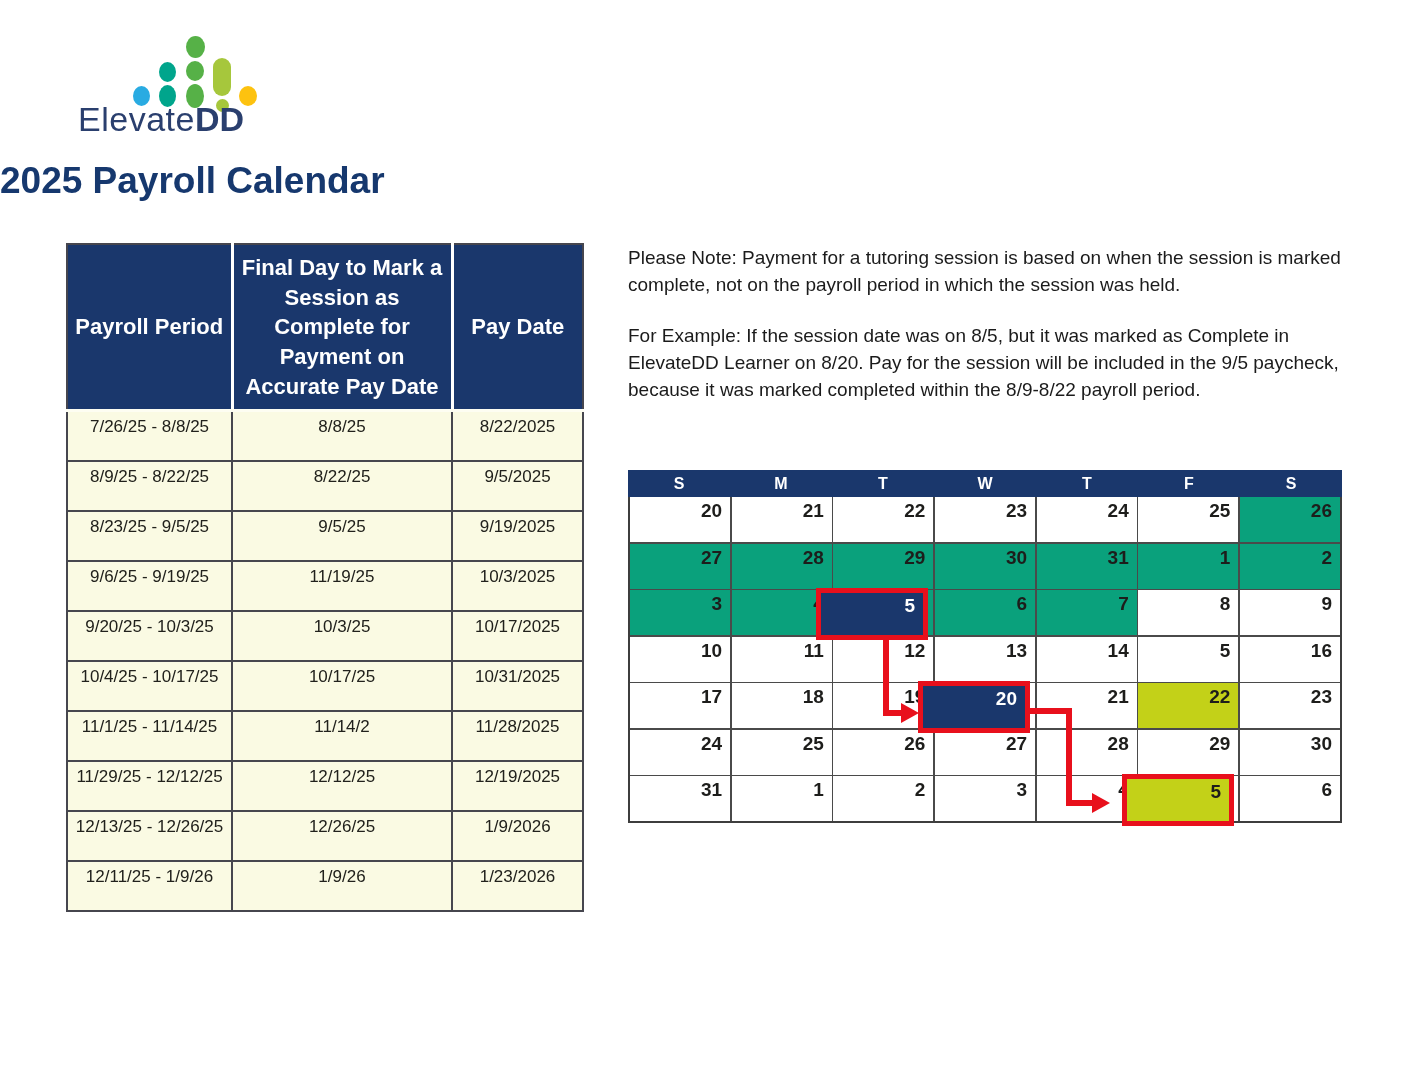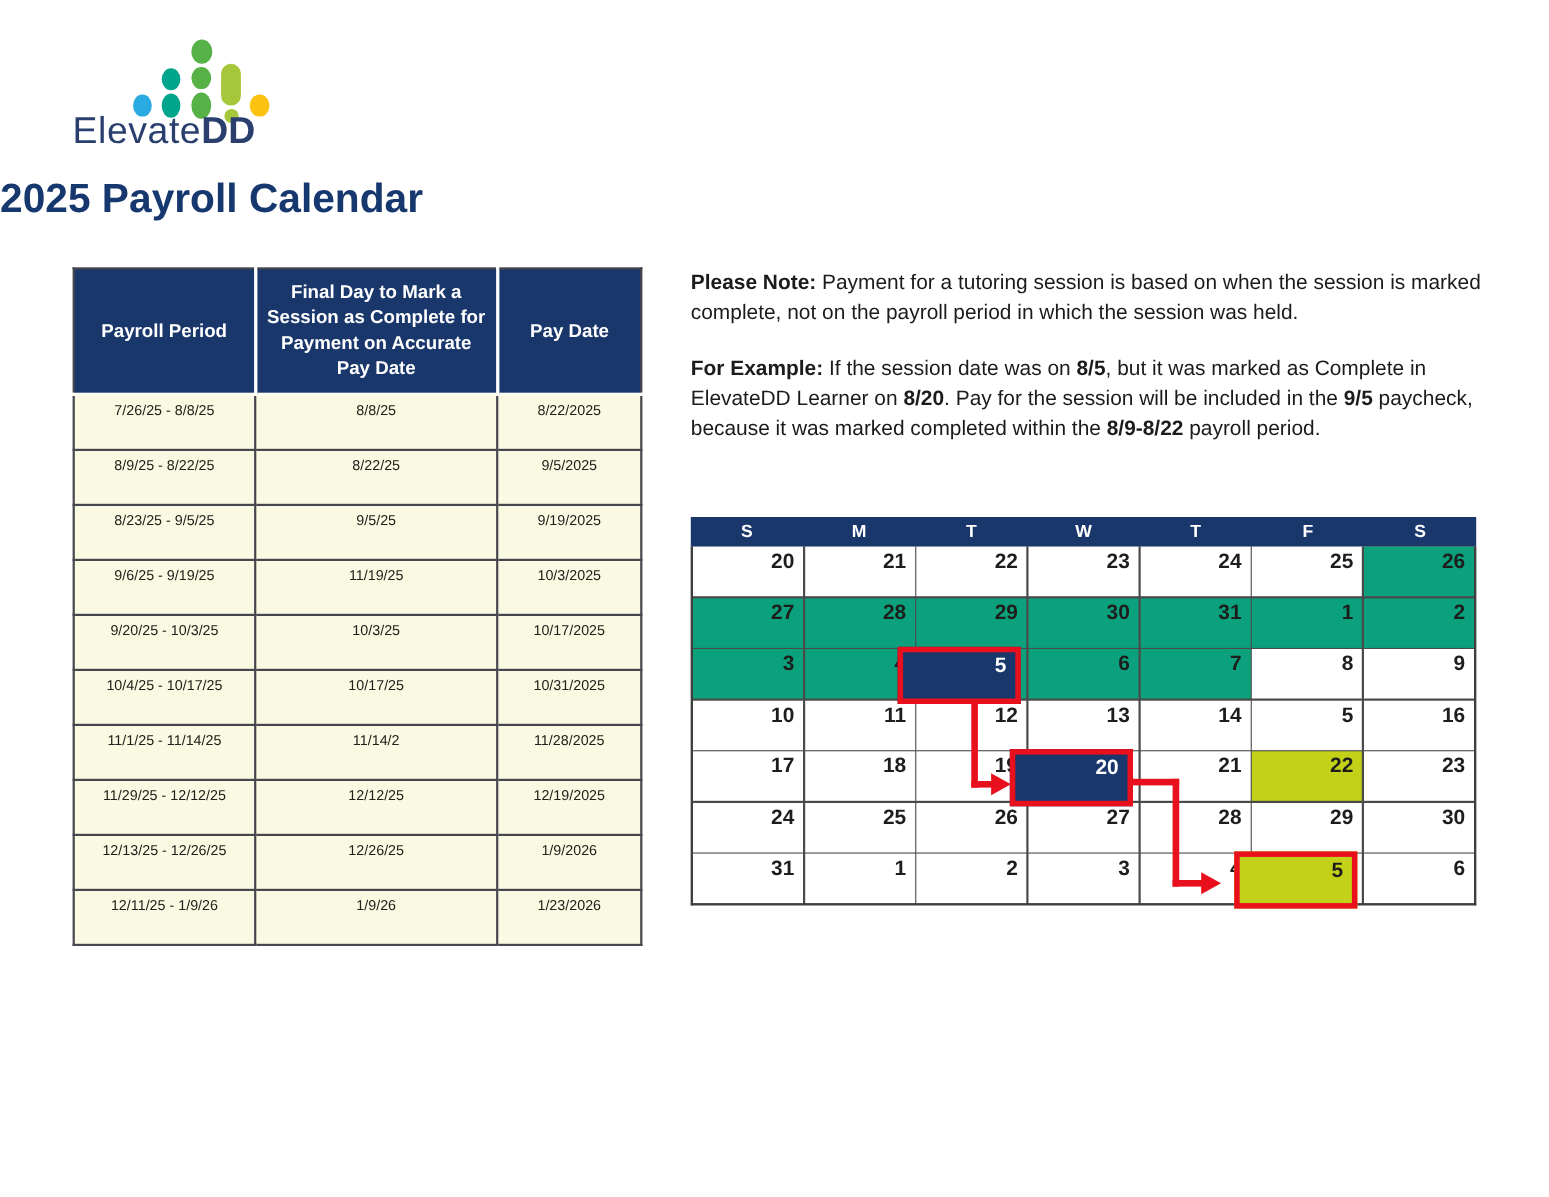--- a/index.html
+++ b/index.html
@@ -1,43 +1,43 @@
 <!DOCTYPE html>
 <html style="--navy: #1a376c; --teal: #0aa17c; --lime: #c3d118; --cream: #fafae3; --red: #e8101c; --grid: #4a4a4a; --title_navy: #16386e; --logo_navy: #2a3f6e;"><head>
 <meta charset="utf-8">
 <style>
   html,body{margin:0;padding:0}
   body{
     width:1408px;height:1088px;position:relative;overflow:hidden;
     background:#ffffff;font-family:"Liberation Sans",sans-serif;
   }
   
-  .logo{position:absolute;left:64px;top:36px;width:220px;height:110px}
+  .logo{position:absolute;left:76px;top:36px;width:220px;height:110px}
   .dot{position:absolute;border-radius:50%}
   .pill{position:absolute;border-radius:10px}
   .logo-text{position:absolute;left:2px;top:64px;font-size:34px;color:var(--logo_navy);white-space:nowrap}
   .logo-text .light{font-weight:400;letter-spacing:.5px}
   .logo-text .bold{font-weight:800}
   
   .title{position:absolute;left:0;top:160px;width:1360px;text-align:left;
          font-size:37px;font-weight:800;color:var(--title_navy)}
   
   .paytable{position:absolute;left:66px;top:243px;width:516px;
             border-collapse:collapse;table-layout:fixed;border:2px solid #46464e}
-  .paytable th{background:var(--navy);color:#fff;font-size:17px;font-weight:700;
+  .paytable th{background:var(--navy);color:#fff;font-size:22px;font-weight:700;
                padding:8px 6px;vertical-align:middle;height:96px;line-height:1.35;
                border-right:3px solid #fff;border-bottom:3px solid #fdfdf2}
   .paytable th:last-child{border-right:none}
-  .paytable td{background:var(--cream);border:2px solid #46464e;font-size:13px;
+  .paytable td{background:var(--cream);border:2px solid #46464e;font-size:17px;
                color:#21211c;text-align:center;vertical-align:top;padding:5px 2px;height:38px}
   
   .notes{position:absolute;left:628px;top:244px;width:732px;font-size:19px;
          line-height:27px;color:#1b1b1b}
   .notes p{margin:0 0 24px 0}
-  .b{font-weight:700}
+  .b{font-weight:400}
   
   .calendar{position:absolute;left:628px;top:470px;width:714px}
   .cal-head{display:grid;grid-template-columns:repeat(7,1fr);background:var(--navy);height:27px}
   .cal-head div{color:#fff;font-weight:700;font-size:16px;text-align:center;line-height:27px}
   .cal-grid{display:grid;grid-template-columns:repeat(7,1fr);grid-auto-rows:45px;
             gap:1.5px;background:var(--grid);border:2px solid #3e3e3e;border-top:none}
   .cal-cell{font-size:19px;font-weight:700;color:#1d1d1b;text-align:right;
             padding:3px 8px 0 0;background:#fff}
   .c-w{background:#ffffff}
   .c-t{background:var(--teal)}

